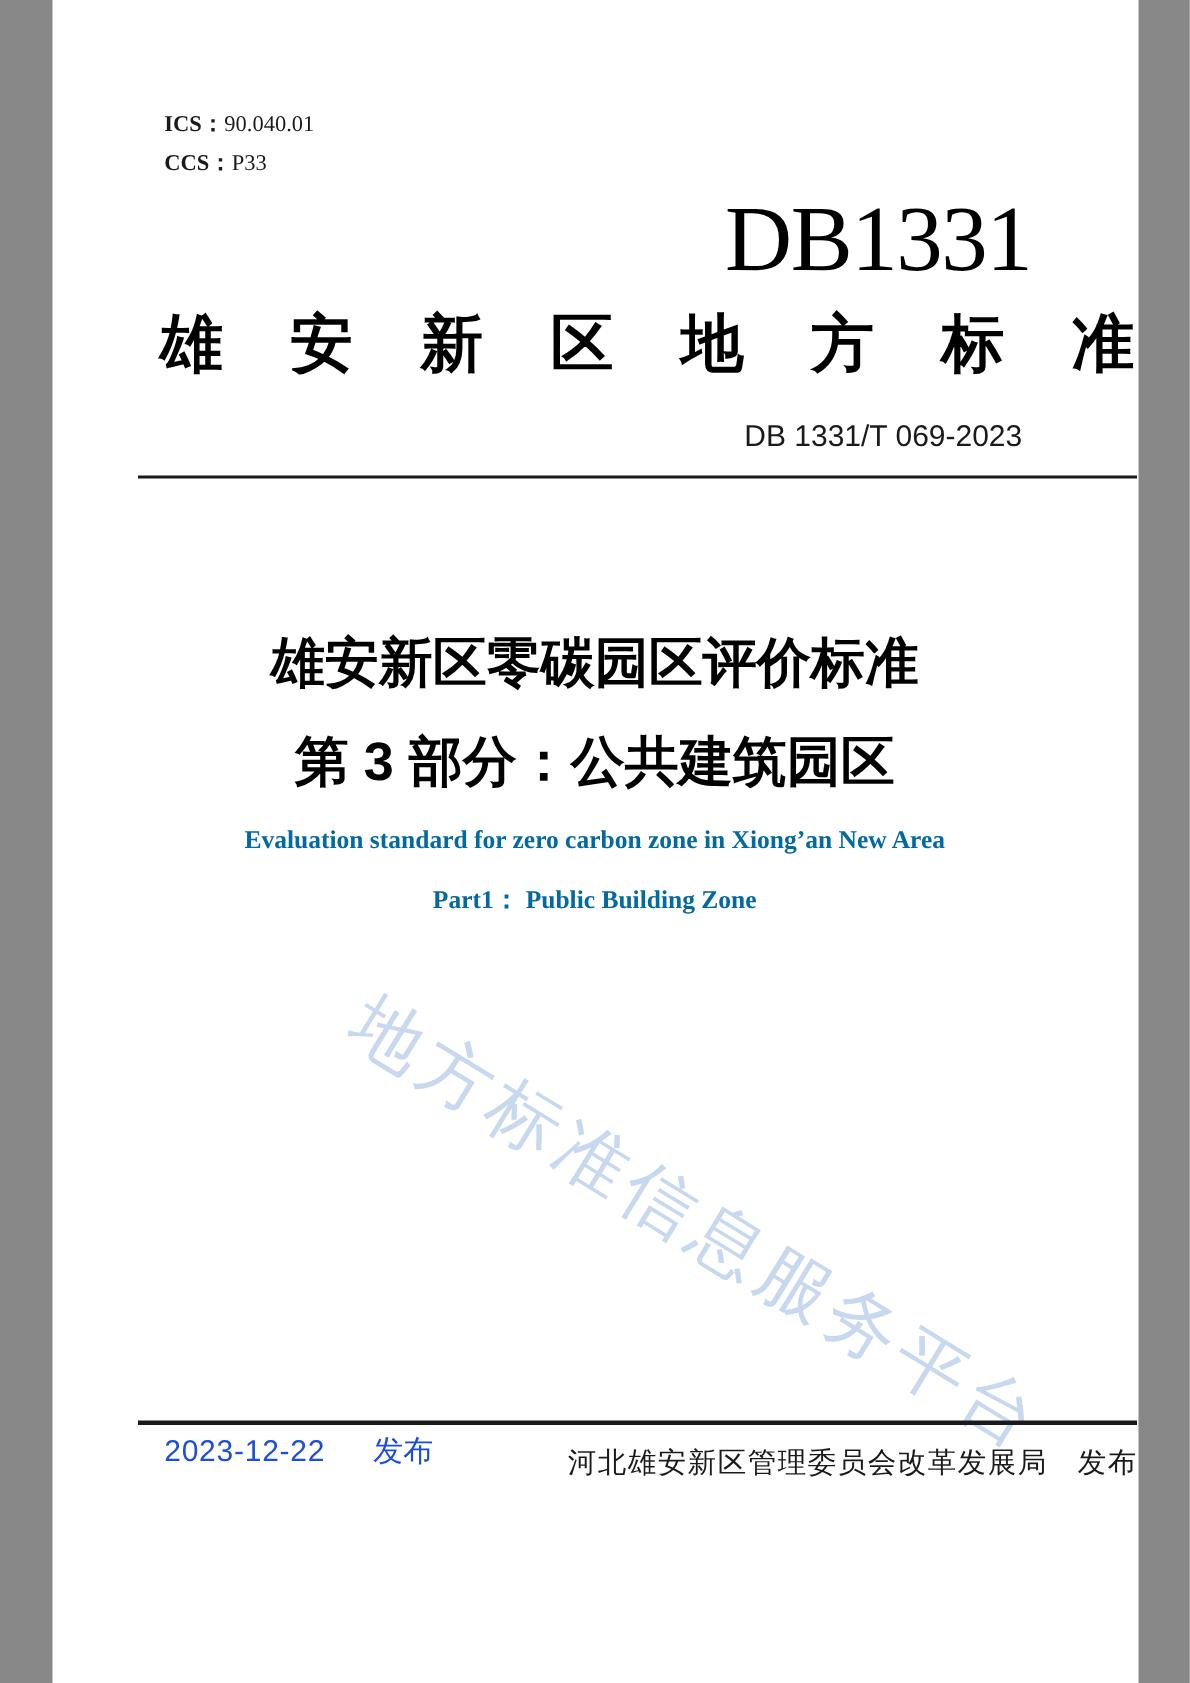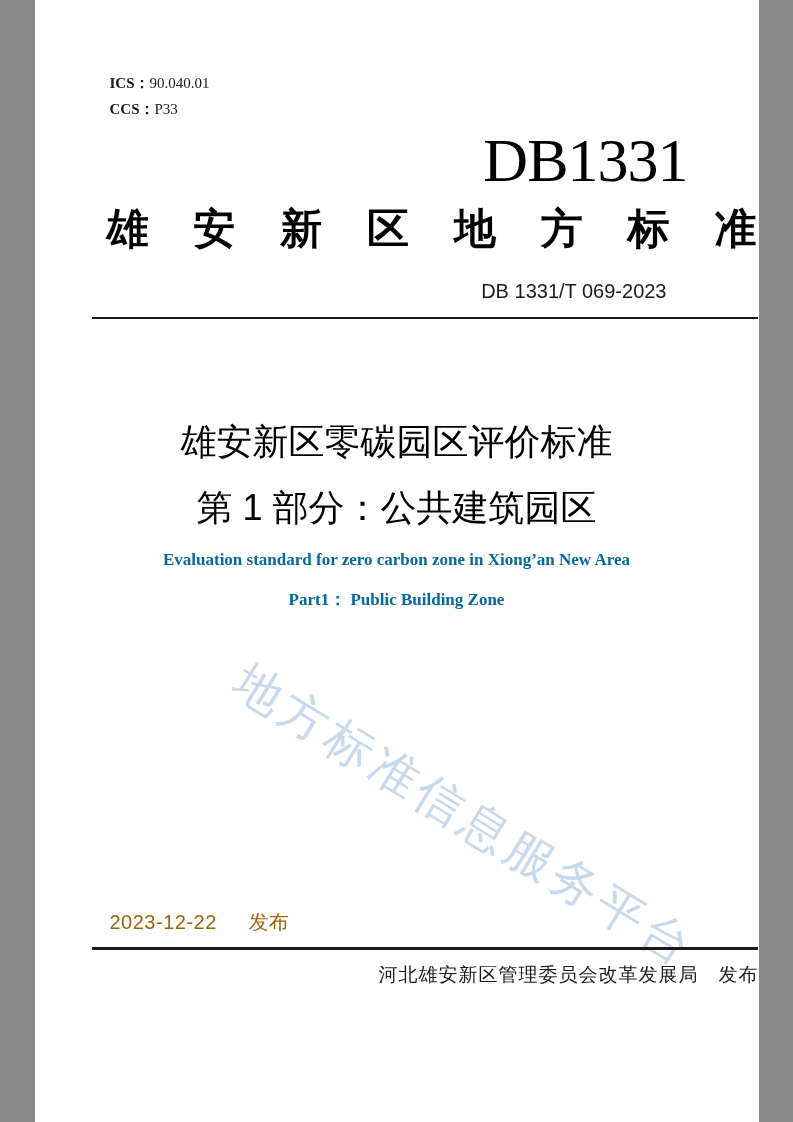--- a/index.html
+++ b/index.html
@@ -54,42 +54,42 @@
     color: #000;
     text-align: justify;
     text-align-last: justify;
     white-space: nowrap;
     display: flex;
     justify-content: space-between;
   }
   
   .doc-number {
     position: absolute;
-    right: 92px;
+    right: 77px;
     top: 280px;
     font-size: 20px;
     letter-spacing: 0px;
     color: #1a1a1a;
     white-space: nowrap;
   }
   .rule {
     position: absolute;
     left: 57px;
     width: 666px;
     background: #1a1a1a;
   }
   .rule-top { top: 317px; height: 2px; }
   .rule-bottom { top: 947px; height: 3px; }
   .title-cn {
     position: absolute;
     left: 0;
     width: 100%;
     text-align: center;
     font-size: 36px;
-    font-weight: normal;
+    font-weight: bold;
     color: #000;
     white-space: nowrap;
   }
   .title-cn.line1 { top: 418px; }
   .title-cn.line2 { top: 484px; }
   .title-en {
     position: absolute;
     left: 0;
     width: 100%;
     text-align: center;
@@ -112,25 +112,25 @@
     letter-spacing: 5px;
     white-space: nowrap;
     color: #c7d8ef;
     pointer-events: none;
   }
   
   .dates-row {
     position: absolute;
     left: 75px;
     right: 73px;
-    top: 909px;
+    top: 954px;
     display: flex;
     justify-content: space-between;
     font-size: 20px;
-    color: #a16207;
+    color: #1d4ed8;
     white-space: nowrap;
   }
   .date-group { display: flex; align-items: baseline; }
   .date-group .date { letter-spacing: 0.5px; }
   .gap-wide { display: inline-block; width: 32px; }
   .gap-mid  { display: inline-block; width: 20px; }
   
   .publisher {
     position: absolute;
     left: 0;
@@ -169,21 +169,21 @@
       <span>方</span>
       <span>标</span>
       <span>准</span>
     </div>
 
   <div class="doc-number">DB 1331/T 069-2023</div>
 
   <div class="rule rule-top"></div>
 
   <div class="title-cn line1">雄安新区零碳园区评价标准</div>
-  <div class="title-cn line2">第 1 部分：公共建筑园区</div>
+  <div class="title-cn line2">第 3 部分：公共建筑园区</div>
 
   <div class="title-en line1">Evaluation standard for zero carbon zone in Xiong’an New Area</div>
   <div class="title-en line2">Part1： Public Building Zone</div>
 
   <div class="watermark" id="watermark" style="color: rgb(199, 216, 239);">地方标准信息服务平台</div>
 
   <div class="dates-row">
     <div class="date-group">
       <span class="date">2023-12-22</span>
       <span class="gap-wide"></span>

